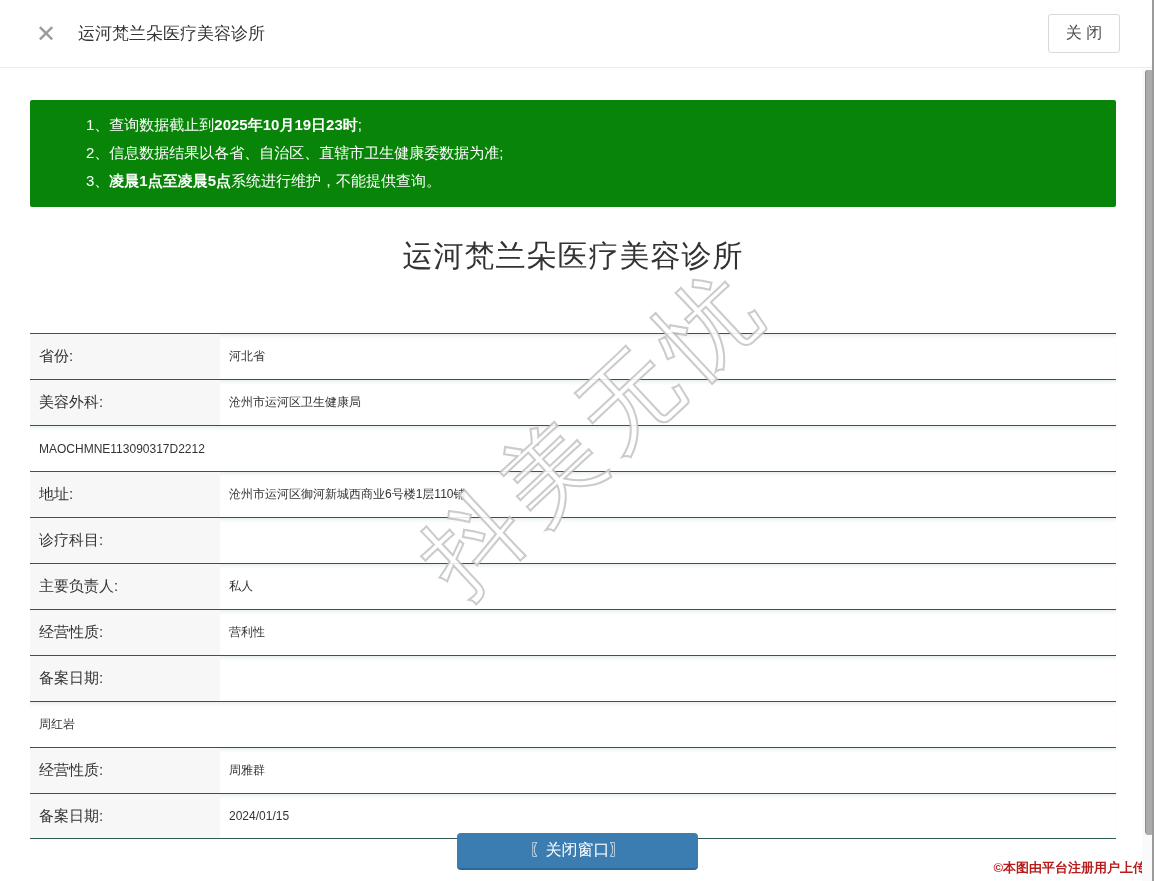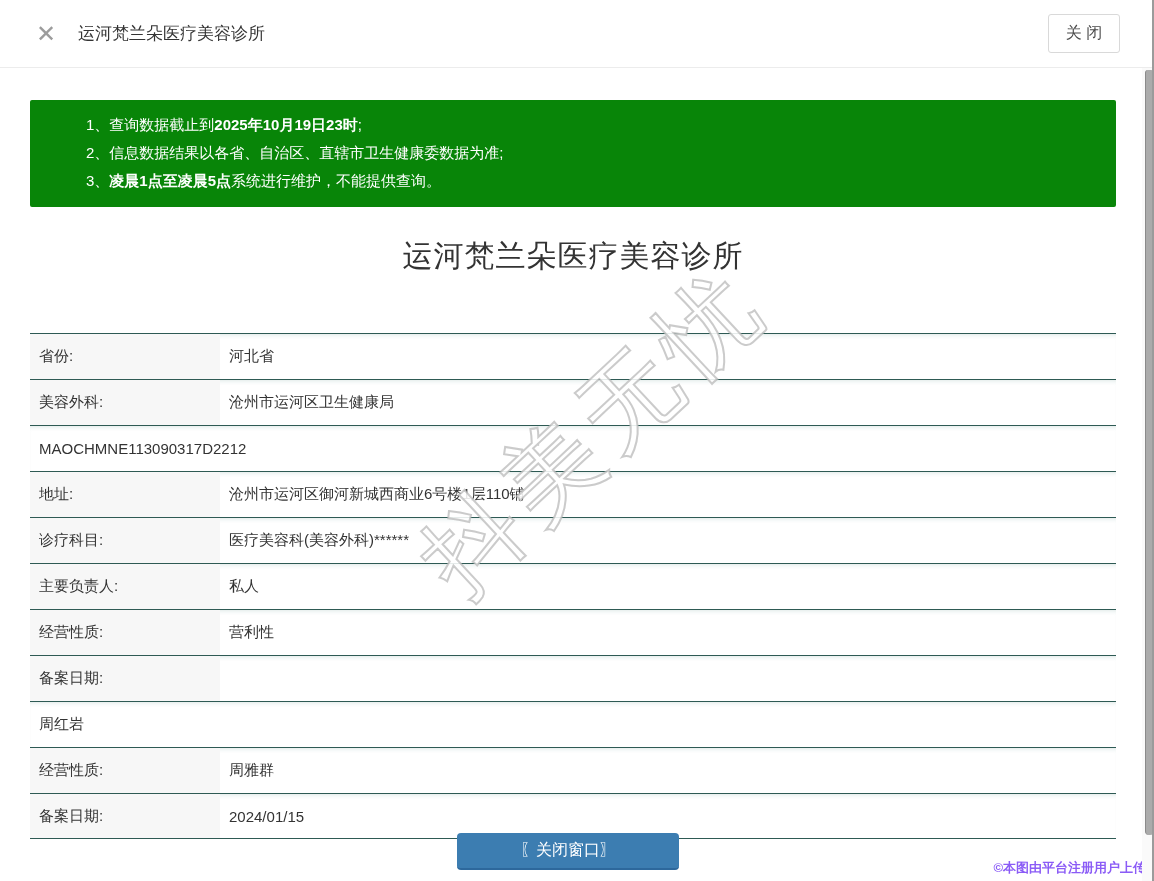--- a/index.html
+++ b/index.html
@@ -25,33 +25,33 @@
   .detail-title { position:absolute; top:236px; left:30px; width:1086px; text-align:center;
     font-size:30px; color:#333; letter-spacing:1px; z-index:2; }
 
   
   .table { position:absolute; top:293px; left:30px; width:1086px; z-index:1;margin-top:40px; }
   .row { display:flex; height:46px; border-top:1px solid #2e5a54;
     box-shadow: inset 0 4px 4px -3px rgba(46,110,100,0.16); }
   .row:last-child { border-bottom:1px solid #2e5a54; }
   .cell-label { width:190px; background:#f7f7f7; display:flex; align-items:center;
     padding-left:9px; font-size:15px; color:#333; }
-  .cell-value { flex:1; display:flex; align-items:center; padding-left:9px; font-size:15px; color:#333; }
+  .cell-value { flex:1; display:flex; align-items:center; padding-left:9px; font-size:12px; color:#333; }
 
   
-  .close-window-btn { position:absolute; left:457px; top:833px; width:222px; height:37px;
+  .close-window-btn { position:absolute; left:457px; top:833px; width:241px; height:37px;
     background:#3c7db1; border:none; border-bottom:2px solid #2d689c; border-radius:4px;
     color:#fff; font-size:16px; font-family:inherit; cursor:pointer; z-index:6; }
 
   
   .watermark { position:absolute; left:330px; top:368px; width:530px; text-align:center;
     transform:rotate(-43deg); font-size:96px; letter-spacing:10px; z-index:5;
     color:rgba(255,255,255,0.88); -webkit-text-stroke:2px rgba(185,185,185,0.75);
     pointer-events:none; user-select:none; }
-  .credit { position:absolute; right:8px; bottom:4px; font-size:13px; font-weight:bold; color:#8b5cf6;
+  .credit { position:absolute; right:8px; bottom:4px; font-size:13px; font-weight:bold; color:#b91c1c;
     text-shadow:-1px -1px 0 #fff, 1px -1px 0 #fff, -1px 1px 0 #fff, 1px 1px 0 #fff; z-index:6; }
 
   
   .window-edge { position:absolute; right:0; top:0; width:2px; height:881px; background:#9b9b9b; z-index:30; }
   .scrollbar-track { position:absolute; right:0; top:68px; width:12px; height:813px; background:#fafafa; z-index:25; }
   .scrollbar-thumb { position:absolute; right:0; top:70px; width:9px; height:765px;
     background:#ababab; border-left:1px solid #8a8a8a; border-radius:3px 3px 4px 4px; cursor:pointer; z-index:26; }
 </style>
 </head>
 <body>
@@ -83,21 +83,20 @@
       </div>
     <div class="row">
         <div class="cell-value">MAOCHMNE113090317D2212</div>
       </div>
     <div class="row">
         <div class="cell-label">地址:</div>
         <div class="cell-value">沧州市运河区御河新城西商业6号楼1层110铺</div>
       </div>
     <div class="row">
         <div class="cell-label">诊疗科目:</div>
-        <div class="cell-value">医疗美容科(美容外科)******</div>
       </div>
     <div class="row">
         <div class="cell-label">主要负责人:</div>
         <div class="cell-value">私人</div>
       </div>
     <div class="row">
         <div class="cell-label">经营性质:</div>
         <div class="cell-value">营利性</div>
       </div>
     <div class="row">

